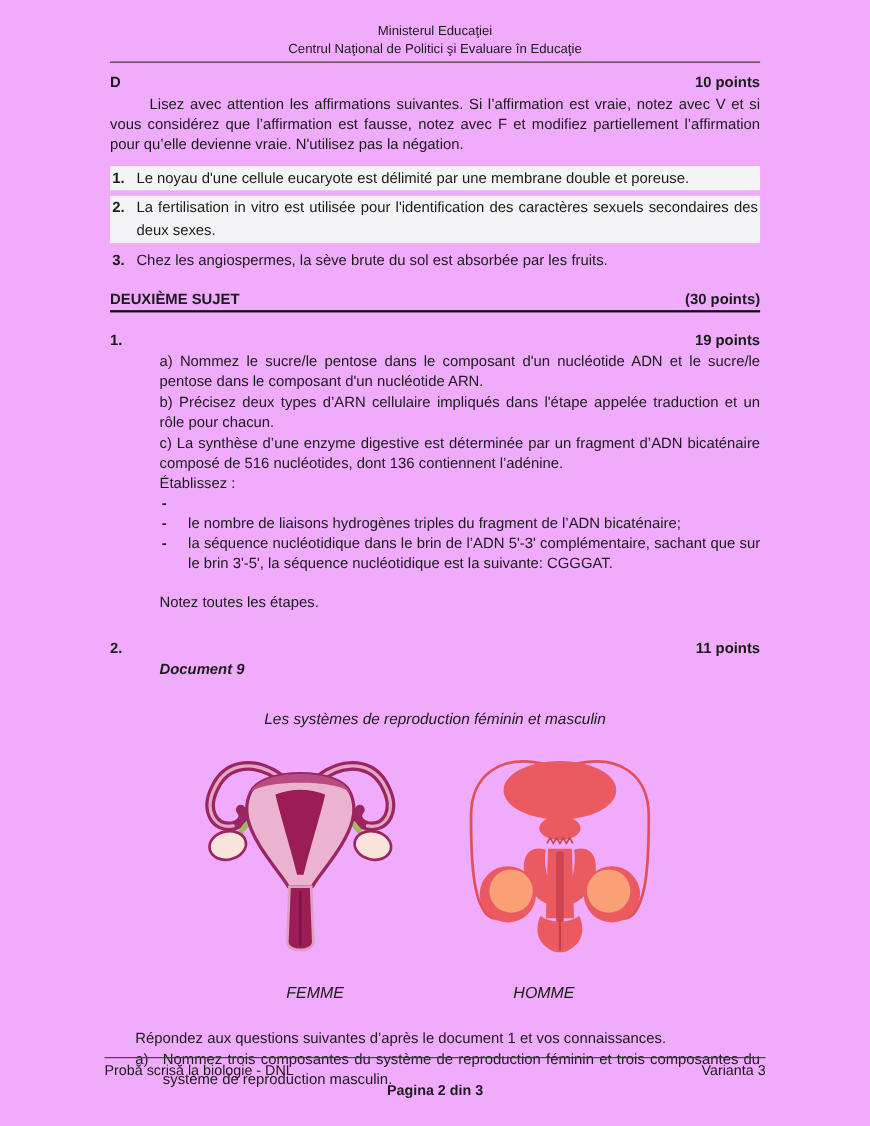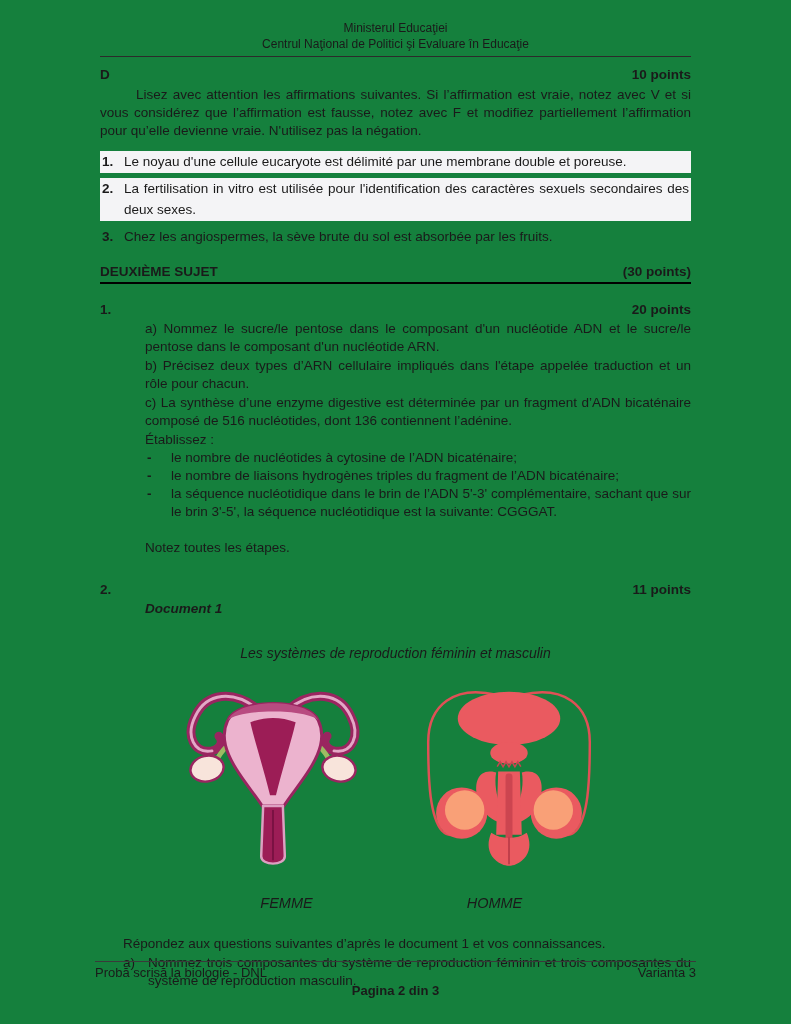--- a/index.html
+++ b/index.html
@@ -1,18 +1,18 @@
 <!DOCTYPE html>
 <html><head>
 <meta charset="utf-8">
 <style>
   * { margin:0; padding:0; box-sizing:border-box; }
   html,body { background:#ffffff; }
   body { font-family:"Liberation Sans","DejaVu Sans",sans-serif; color:#1a1a1a; }
-  .page { position:relative; width:791px; height:1024px; background:#15803d; overflow:hidden; }
+  .page { position:relative; width:791px; height:1024px; background:#f0abfc; overflow:hidden; }
   .content { position:absolute; left:100px; width:591px; top:20px; font-size:13.5px; line-height:1.33; }
 
   .header { text-align:center; font-size:12px; line-height:1.35; padding-bottom:4px; border-bottom:1.6px solid #2b2b2b; }
 
   .pts-row { display:flex; justify-content:space-between; font-weight:bold; }
   .d-row { margin-top:9px; }
 
   .just { text-align:justify; }
   .d-intro { margin-top:2px; text-indent:36px; }
 
@@ -82,51 +82,50 @@
       </div>
     </div>
 
     <div class="pts-row sujet-row">
       <span>DEUXIÈME SUJET</span>
       <span>(30 points)</span>
     </div>
 
     <div class="pts-row q1-row">
       <span>1.</span>
-      <span>20 points</span>
+      <span>19 points</span>
     </div>
 
     <p class="sub just">a) Nommez le sucre/le pentose dans le composant d'un nucléotide ADN et le sucre/le pentose dans le composant d'un nucléotide ARN.</p>
     <p class="sub just">b) Précisez deux types d’ARN cellulaire impliqués dans l'étape appelée traduction et un rôle pour chacun.</p>
     <p class="sub just">c) La synthèse d’une enzyme digestive est déterminée par un fragment d’ADN bicaténaire composé de 516 nucléotides, dont 136 contiennent l’adénine.</p>
     <p class="sub">Établissez :</p>
 
     <div class="dash-list">
       <div class="dash-item">
         <span class="dash">-</span>
-        <span>le nombre de nucléotides à cytosine de l’ADN bicaténaire;</span>
       </div>
       <div class="dash-item">
         <span class="dash">-</span>
         <span>le nombre de liaisons hydrogènes triples du fragment de l’ADN bicaténaire;</span>
       </div>
       <div class="dash-item">
         <span class="dash">-</span>
         <span class="just">la séquence nucléotidique dans le brin de l’ADN 5'-3' complémentaire, sachant que sur le brin 3'-5', la séquence nucléotidique est la suivante: CGGGAT.</span>
       </div>
     </div>
 
     <p class="note">Notez toutes les étapes.</p>
 
     <div class="pts-row q2-row">
       <span>2.</span>
       <span>11 points</span>
     </div>
 
-    <p class="doc-label">Document 1</p>
+    <p class="doc-label">Document 9</p>
     <p class="fig-title">Les systèmes de reproduction féminin et masculin</p>
 
     <div class="fig-row">
       <div class="fig-box-f">
         <svg width="198" height="192" viewBox="0 0 200 195">
 
           <path d="M 86 32 C 60 10 32 14 21 38 C 11 58 20 76 38 73 C 47 71 50 63 45 58" fill="none" stroke="#9A2560" stroke-width="9" stroke-linecap="round"></path>
           <path d="M 114 32 C 140 10 168 14 179 38 C 189 58 180 76 162 73 C 153 71 150 63 155 58" fill="none" stroke="#9A2560" stroke-width="9" stroke-linecap="round"></path>
           <path d="M 86 32 C 60 10 32 14 21 38 C 11 58 20 76 38 73" fill="none" stroke="#E3A8C6" stroke-width="3" stroke-linecap="round"></path>
           <path d="M 114 32 C 140 10 168 14 179 38 C 189 58 180 76 162 73" fill="none" stroke="#E3A8C6" stroke-width="3" stroke-linecap="round"></path>

